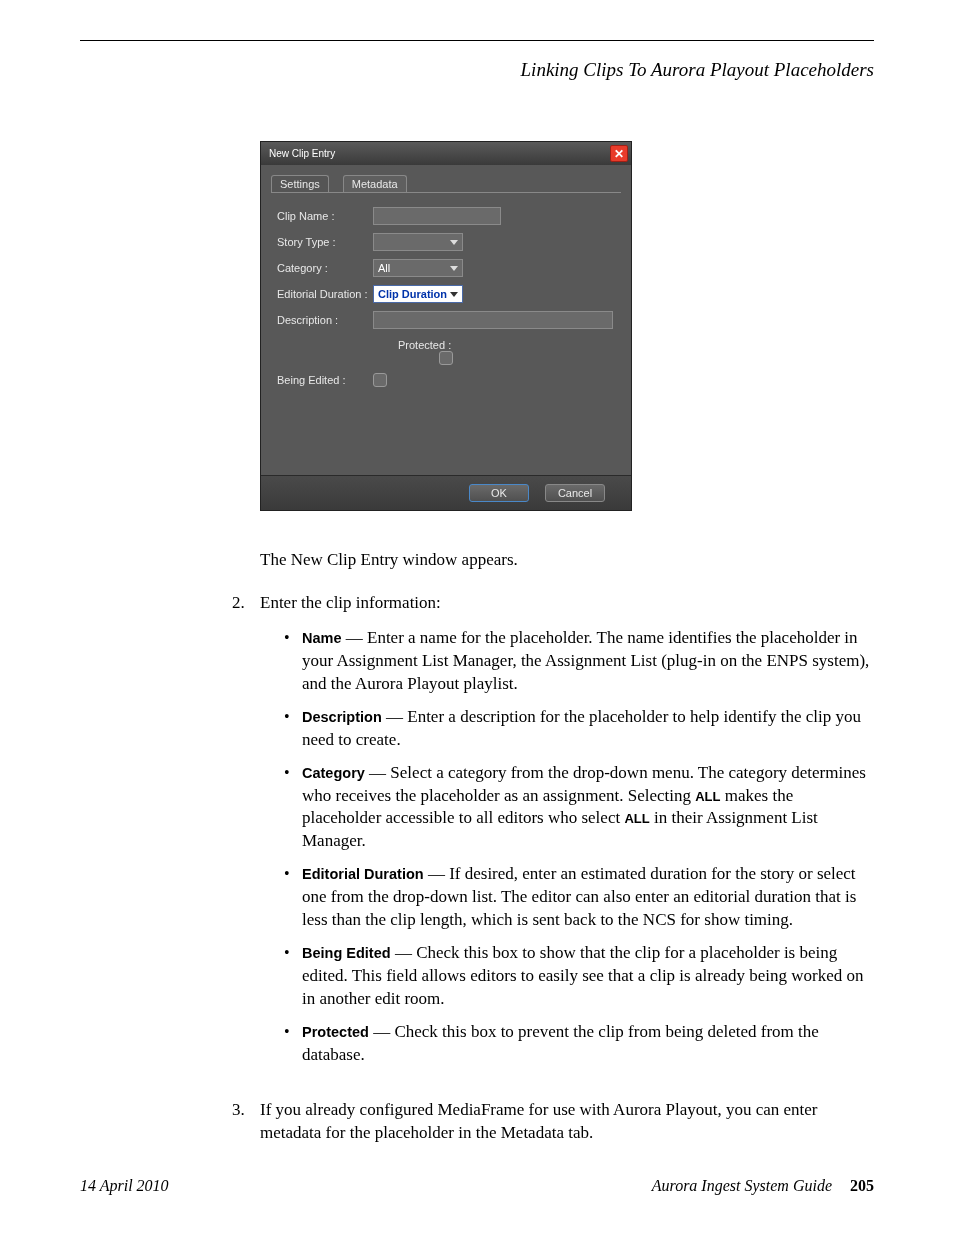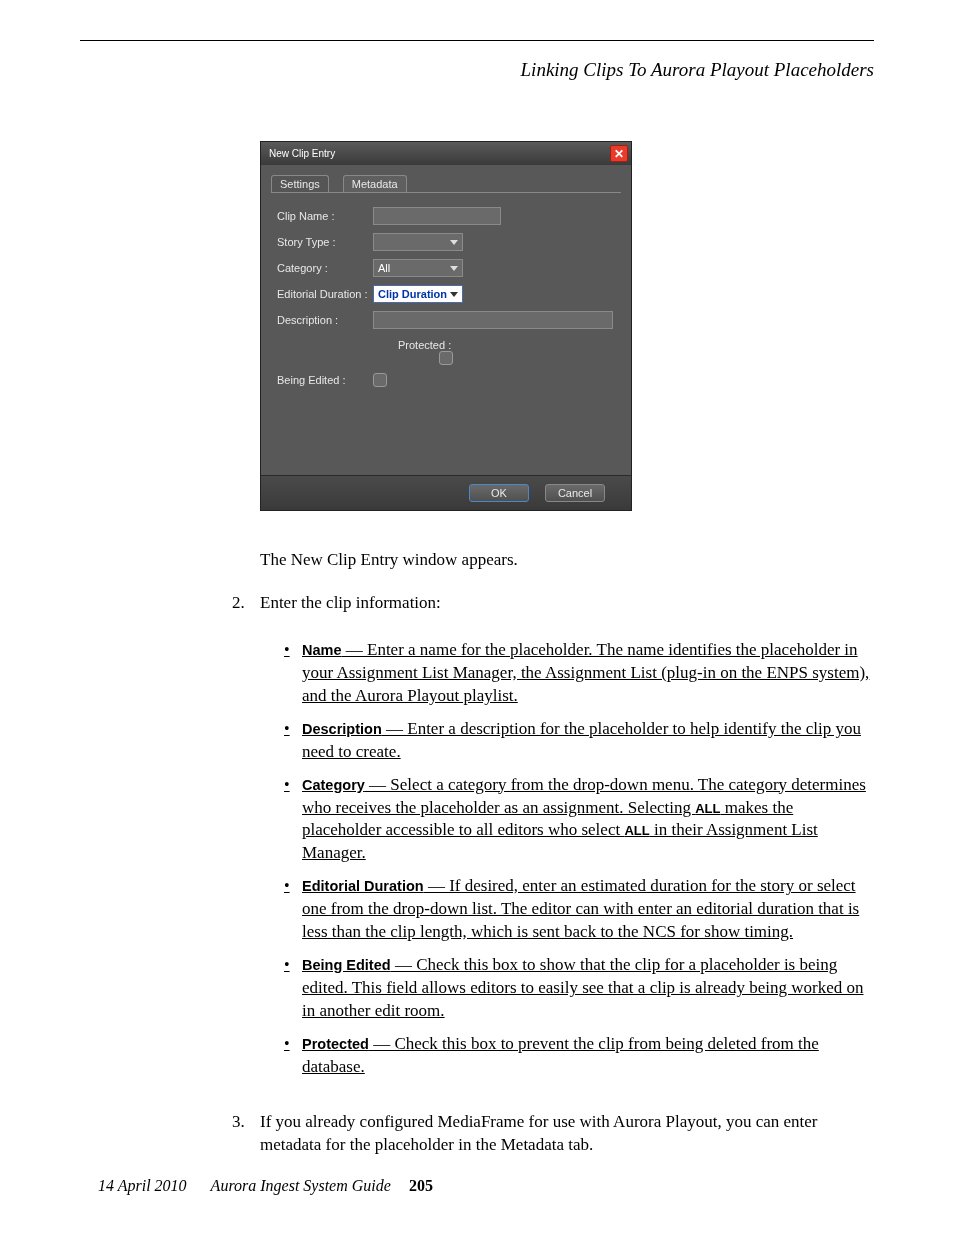--- a/index.html
+++ b/index.html
@@ -188,23 +188,22 @@
   }
   ol.steps > li .num {
     width: 28px;
     flex-shrink: 0;
   }
   ol.steps > li .step-content {
     flex: 1;
   }
   ul.bullets {
     list-style: none;
-    margin-top: 24px;
+    margin-top: 12px;
     margin-left: 24px;
-    text-decoration: underline;
   }
   ul.bullets > li {
     display: flex;
     margin-bottom: 10px;
   }
   ul.bullets > li::before {
     content: "•";
     width: 18px;
     flex-shrink: 0;
     font-size: 16px;
@@ -216,27 +215,26 @@
     font-size: 14.5px;
   }
   .small-caps {
     font-family: Arial, Helvetica, sans-serif;
     font-weight: bold;
     font-size: 13px;
   }
   .footer {
     position: absolute;
     bottom: 40px;
-    left: 98px;
+    left: 80px;
     right: 80px;
     display: flex;
-    justify-content: flex-start;
+    justify-content: space-between;
     font-style: italic;
     font-size: 16px;
-    gap: 24px;
   }
   .footer .right { font-style: italic; }
   .footer .pagenum { font-weight: bold; font-style: normal; margin-left: 14px; }
 </style>
 </head>
 <body>
 
 <div class="page">
   <div class="top-rule"></div>
   <div class="header-title">Linking Clips To Aurora Playout Placeholders</div>
@@ -317,21 +315,21 @@
               <span class="term">Description</span><span> — Enter a description for the placeholder to help identify the clip you need to create.</span>
             </div>
               </li>
             <li>
                 <div class="bcontent">
               <span class="term">Category</span><span> — Select a category from the drop-down menu. The category determines who receives the placeholder as an assignment. Selecting </span><span class="small-caps">ALL</span><span> makes the placeholder accessible to all editors who select </span><span class="small-caps">ALL</span><span> in their Assignment List Manager.</span>
             </div>
               </li>
             <li>
                 <div class="bcontent">
-              <span class="term">Editorial Duration</span><span> — If desired, enter an estimated duration for the story or select one from the drop-down list. The editor can with enter an editorial duration that is less than the clip length, which is sent back to the NCS for show timing.</span>
+              <span class="term">Editorial Duration</span><span> — If desired, enter an estimated duration for the story or select one from the drop-down list. The editor can also enter an editorial duration that is less than the clip length, which is sent back to the NCS for show timing.</span>
             </div>
               </li>
             <li>
                 <div class="bcontent">
               <span class="term">Being Edited</span><span> — Check this box to show that the clip for a placeholder is being edited. This field allows editors to easily see that a clip is already being worked on in another edit room.</span>
             </div>
               </li>
             <li>
                 <div class="bcontent">
               <span class="term">Protected</span><span> — Check this box to prevent the clip from being deleted from the database.</span>

